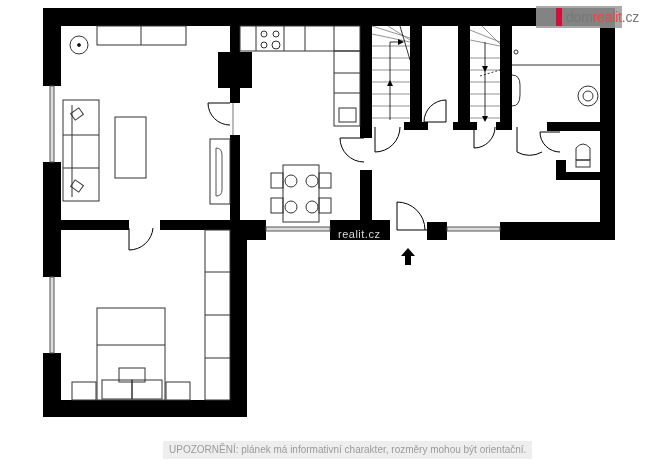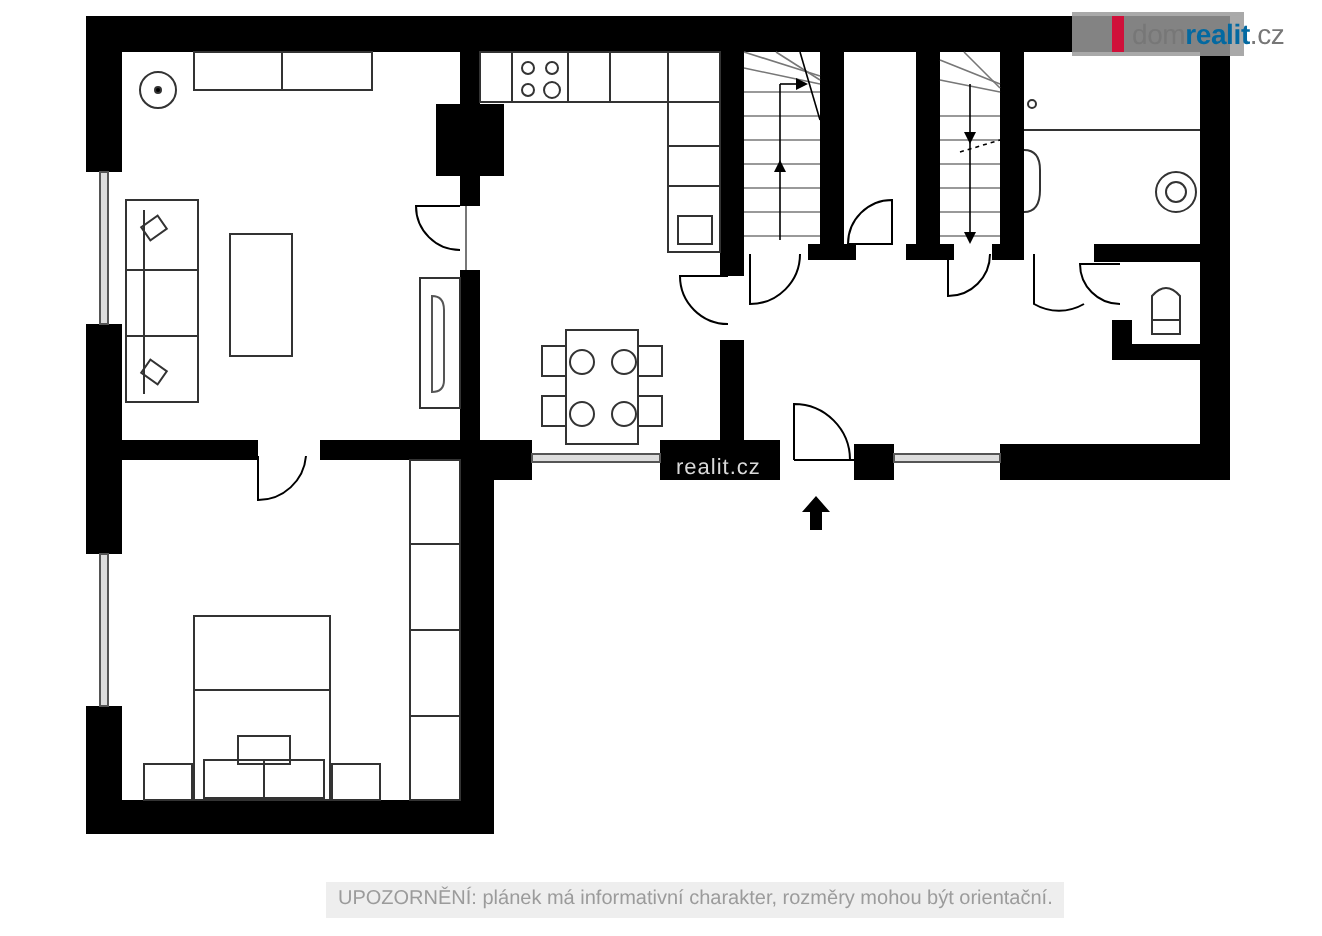--- a/index.html
+++ b/index.html
@@ -2,21 +2,21 @@
 <html><head>
 <meta charset="utf-8">
 <style>
   html,body{margin:0;padding:0;background:#ffffff;}
   body{width:661px;height:468px;position:relative;overflow:hidden;font-family:"Liberation Sans",sans-serif;}
   #plan{position:absolute;left:0;top:0;}
   .logo{position:absolute;left:536px;top:6px;width:104px;height:20px;display:flex;align-items:center;}
   .logo-box{position:absolute;left:0;top:0;width:86px;height:22px;background:#9a9a9a;opacity:0.85;}
   .logo-mark{position:absolute;left:20px;top:2px;width:6px;height:18px;background:#d0103a;}
   .logo-text{position:absolute;left:30px;top:3px;font-size:14px;color:#777;letter-spacing:-0.2px;white-space:nowrap;}
-  .logo-text .accent{color:#0369a1;font-weight:bold;}
+  .logo-text .accent{color:#ef4444;}
   .notice{position:absolute;left:163px;top:441px;height:18px;padding:0 6px;background:#eeeeee;color:#9b9b9b;font-size:10px;line-height:18px;white-space:nowrap;}
   .wm{position:absolute;left:338px;top:228px;font-size:11px;color:#d9d9d9;letter-spacing:0.5px;}
 </style>
 </head>
 <body>
 
 <svg id="plan" width="661" height="468" viewBox="0 0 661 468" xmlns="http://www.w3.org/2000/svg">
   <g fill="#000">
 
     <rect x="43" y="8" width="572" height="18"></rect>

